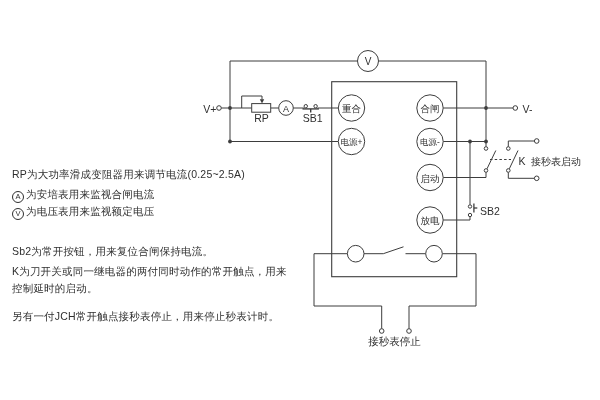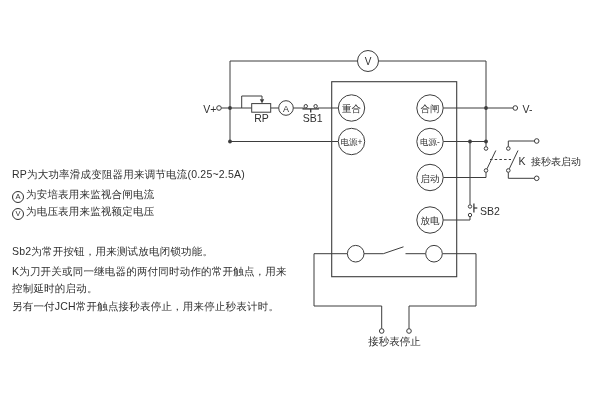--- a/index.html
+++ b/index.html
@@ -160,26 +160,26 @@
     <div class="note" style="top:168px">
       <span>RP为大功率滑成变阻器用来调节电流(0.25~2.5A)</span>
     </div>
     <div class="note" style="top:205px">
       <span class="circ">V</span><span>为电压表用来监视额定电压</span>
     </div>
     <div class="note" style="top:188px">
       <span class="circ">A</span><span>为安培表用来监视合闸电流</span>
     </div>
     <div class="note" style="top:245px">
-      <span>Sb2为常开按钮，用来测试放电闭锁功能。</span>
+      <span>Sb2为常开按钮，用来复位合闸保持电流。</span>
     </div>
     <div class="note" style="top:265px">
       <span>K为刀开关或同一继电器的两付同时动作的常开触点，用来</span>
     </div>
     <div class="note" style="top:282px">
       <span>控制延时的启动。</span>
     </div>
-    <div class="note" style="top:300px">
+    <div class="note" style="top:310px">
       <span>另有一付JCH常开触点接秒表停止，用来停止秒表计时。</span>
     </div>
   </div>
 
 </div>
 
 </body></html>

